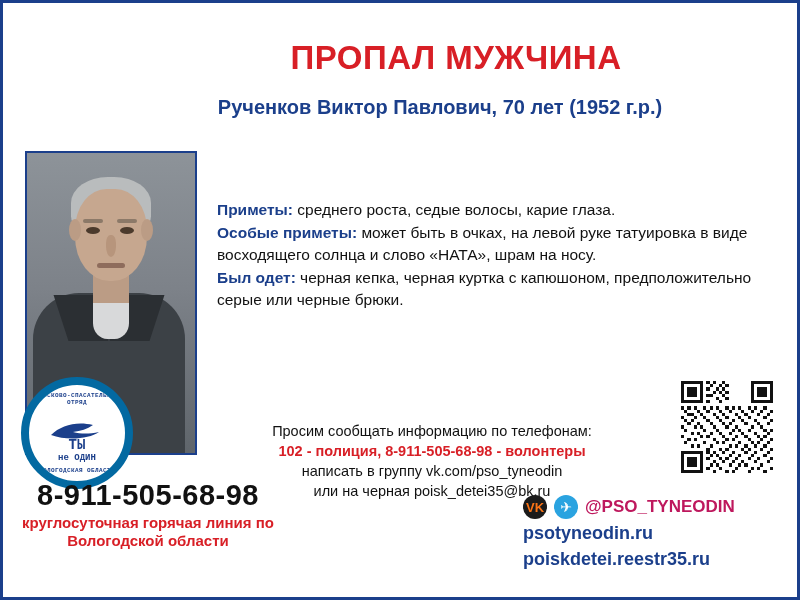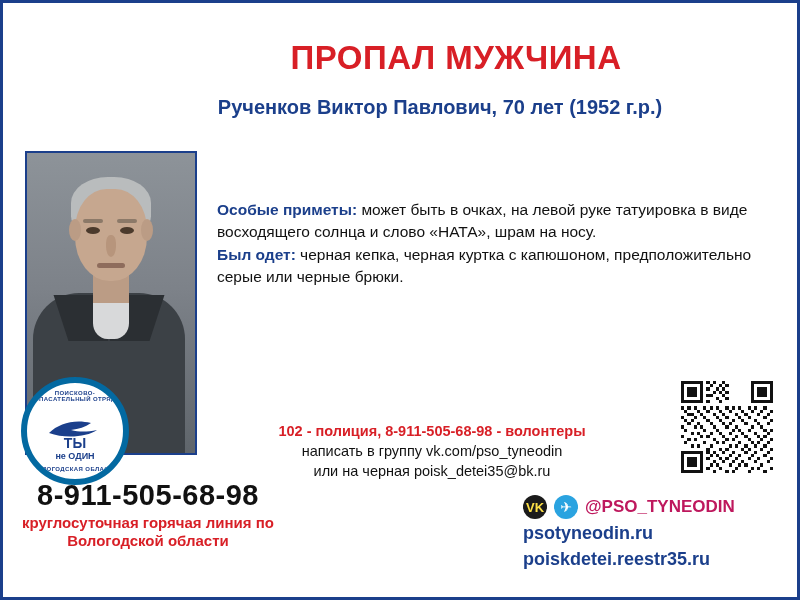--- a/index.html
+++ b/index.html
@@ -136,22 +136,23 @@
 
   
   .logo {
     position: absolute;
     left: 18px;
     top: 374px;
     width: 96px;
     height: 96px;
     border-radius: 50%;
     background: #ffffff;
-    border: 6px solid #0369a1;
+    border: 8px solid #0369a1;
     overflow: hidden;
+    font-family: Liberation Mono, monospace;
   }
   .logo-arc-top {
     position: absolute;
     top: 7px; left: 0; right: 0;
     text-align: center;
     font-size: 6px;
     color: #1b3f8b;
     font-weight: bold;
     letter-spacing: 0.4px;
   }
@@ -252,21 +253,21 @@
   .social-row {
     display: flex;
     align-items: center;
     gap: 7px;
   }
   .vk-badge {
     width: 24px; height: 24px;
     border-radius: 50%;
     background: #1b1b1b;
     display: flex; align-items: center; justify-content: center;
-    color: #fde047;
+    color: #f97316;
     font-size: 13px;
     font-weight: bold;
   }
   .tg-badge {
     width: 24px; height: 24px;
     border-radius: 50%;
     background: #2aa3e0;
     display: flex; align-items: center; justify-content: center;
     color: #ffffff;
     font-size: 14px;
@@ -318,28 +319,32 @@
     </svg>
     <div class="logo-main">
       <span>ТЫ</span>
       <small>не ОДИН</small>
     </div>
     <div class="logo-arc-bottom">ВОЛОГОДСКАЯ ОБЛАСТЬ</div>
   </div>
 
   <div class="details">
     <p>
+      <span class="lbl">Приметы:</span><span> среднего роста, седые волосы, карие глаза.</span>
+    </p>
+    <p>
       <span class="lbl">Особые приметы:</span><span> может быть в очках, на левой руке татуировка в виде восходящего солнца и слово «НАТА», шрам на носу.</span>
     </p>
     <p>
       <span class="lbl">Был одет:</span><span> черная кепка, черная куртка с капюшоном, предположительно серые или черные брюки.</span>
     </p>
   </div>
 
   <div class="contact">
+    <div>Просим сообщать информацию по телефонам:</div>
     <div class="red">102 - полиция, 8-911-505-68-98 - волонтеры</div>
     <div>написать в группу vk.com/pso_tyneodin</div>
     <div>или на черная poisk_detei35@bk.ru</div>
   </div>
 
   <div class="hotline">
     <div class="hotline-num">8-911-505-68-98</div>
     <div class="hotline-sub">
       <div>круглосуточная горячая линия по</div>
       <div>Вологодской области</div>

